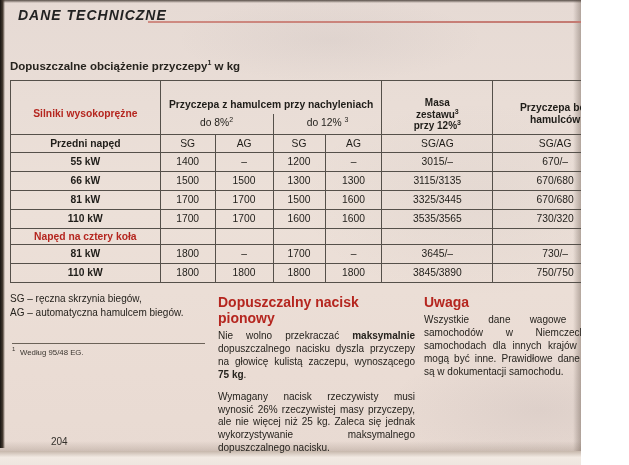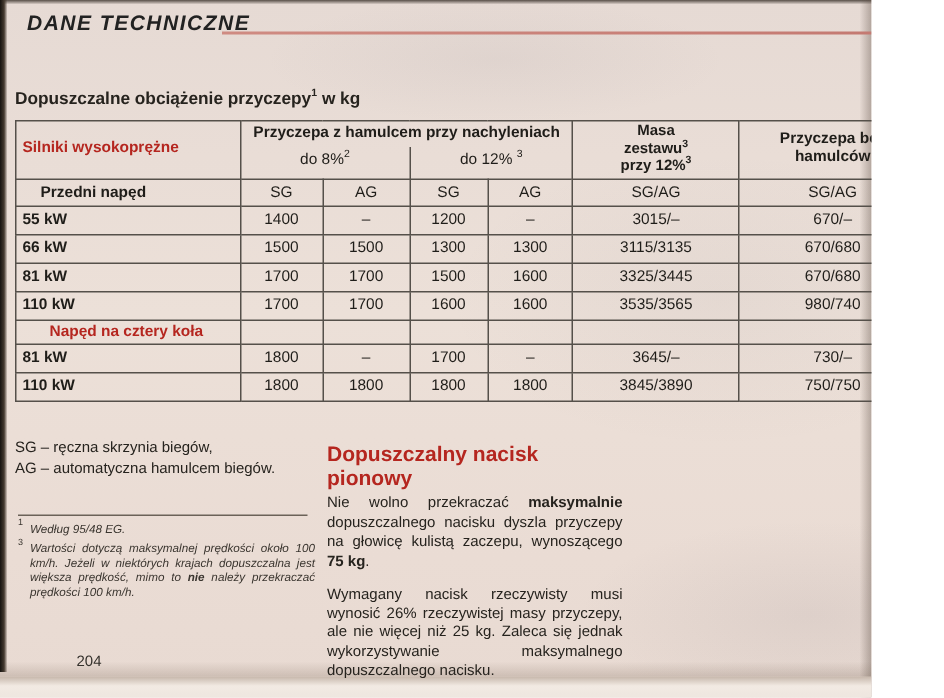--- a/index.html
+++ b/index.html
@@ -35,40 +35,40 @@
   .header-rule{position:absolute;top:21px;left:148px;right:0;height:2px;
     background:linear-gradient(to right,var(--rule),#c47a72);}
 
   .section-title{position:absolute;top:60px;left:10px;font-weight:bold;font-size:11.5px;}
   sup{font-size:7px;line-height:0;}
 
   table.loads{position:absolute;top:80px;left:10px;width:608px;border-collapse:collapse;
     font-size:10.3px;color:#1f1d19;}
   table.loads td{border:1px solid var(--line);padding:3px 4px;vertical-align:middle;
     line-height:1.15;background:transparent;}
-  td.c-eng{text-align:left;padding-left:6px;}
+  td.c-eng{text-align:center;padding-left:6px;}
   td.c-val,.center{text-align:center;}
   .b{font-weight:bold;}
   .red{color:var(--accent);}
-  tr.head1 td{padding-top:1px;padding-bottom:2px;}
+  tr.head1 td{padding-top:16px;padding-bottom:2px;}
   td.brake-group{border-bottom:none !important;font-weight:bold;text-align:center;}
   tr.head2 td{border-top:none !important;text-align:center;padding:2px 4px 4px;}
   td.mass-cell{font-weight:bold;text-align:center;font-size:10px;line-height:11.5px;}
   td.nobrakes-cell{font-weight:bold;text-align:center;line-height:12px;}
   tr.cols td{padding:3px 16px;}
   tr.awd-row td{padding:2px 22px;}
 
   .legend{position:absolute;top:292px;left:10px;font-size:10px;line-height:13.5px;}
 
   .fn-rule{position:absolute;top:343px;left:12px;width:193px;height:1px;background:#6b6258;}
   .footnotes{position:absolute;top:348px;left:12px;width:198px;font-size:7.8px;
     line-height:9.8px;color:#3a352f;}
   .footnote{display:flex;margin-bottom:3px;}
   .fn-n{flex:0 0 8px;font-size:6px;padding-top:1px;}
-  .footnote span.fn-body{flex:1;text-align:justify;font-style:italic;}
+  .footnote span.fn-body{flex:1;text-align:justify;}
 
   .textcol{position:absolute;top:294px;width:197px;}
   .textcol h3{font-size:14px;font-weight:bold;color:var(--accent);margin-bottom:4px;}
   .textcol p{font-size:10px;line-height:12.9px;text-align:justify;margin-bottom:9px;}
   .col-mid{left:218px;}
   .col-right{left:424px;width:196px;}
 
   .page-number{position:absolute;top:436px;left:14px;font-size:10px;color:#33302b;margin-left:37px;}
 </style>
 </head>
@@ -145,21 +145,21 @@
           <td class="c-val">3325/3445</td>
           <td class="c-val">670/680</td>
         </tr>
         <tr>
           <td class="c-eng b">110 kW</td>
           <td class="c-val">1700</td>
           <td class="c-val">1700</td>
           <td class="c-val">1600</td>
           <td class="c-val">1600</td>
           <td class="c-val">3535/3565</td>
-          <td class="c-val">980/740</td>
+          <td class="c-val">730/320</td>
         </tr>
       </tbody>
     <tbody>
       <tr class="awd-row">
         <td class="c-eng b red">Napęd na cztery koła</td>
         <td></td>
         <td></td>
         <td></td>
         <td></td>
         <td></td>
@@ -192,27 +192,27 @@
     <div>SG – ręczna skrzynia biegów,</div>
     <div>AG – automatyczna hamulcem biegów.</div>
   </div>
 
   <div class="fn-rule"></div>
   <div class="footnotes">
       <div class="footnote">
         <sup class="fn-n">1</sup>
         <span class="fn-body"><span>Według 95/48 EG.</span></span>
       </div>
-      <div class="footnote">
-        <sup class="fn-n">3</sup>
-        <span class="fn-body"><span>Wartości dotyczą maksymalnej prędkości około 100 km/h. Jeżeli w niektórych krajach dopuszczalna jest większa prędkość, mimo to </span><span style="font-weight: bold;">nie</span><span> należy przekraczać prędkości 100 km/h.</span></span>
-      </div>
     </div>
 
   <div class="textcol col-mid">
     <h3>Dopuszczalny nacisk pionowy</h3>
     <p><span>Nie wolno przekraczać </span><span style="font-weight: bold;">maksymalnie</span><span> dopuszczalnego nacisku dyszla przyczepy na głowicę kulistą zaczepu, wynoszącego </span><span style="font-weight: bold;">75 kg</span><span>.</span></p>
     <p><span>Wymagany nacisk rzeczywisty musi wynosić 26% rzeczywistej masy przyczepy, ale nie więcej niż 25 kg. Zaleca się jednak wykorzystywanie maksymalnego dopuszczalnego nacisku.</span></p>
   </div>
 
+  <div class="textcol col-right">
+    <h3>Uwaga</h3>
+    <p><span>Wszystkie dane wagowe dotyczą samochodów w Niemczech. W samochodach dla innych krajów wartości mogą być inne. Prawidłowe dane zawarte są w dokumentacji samochodu.</span></p>
+  </div>
 
   <div class="page-number">204</div>
 </div>
 
 </body></html>

